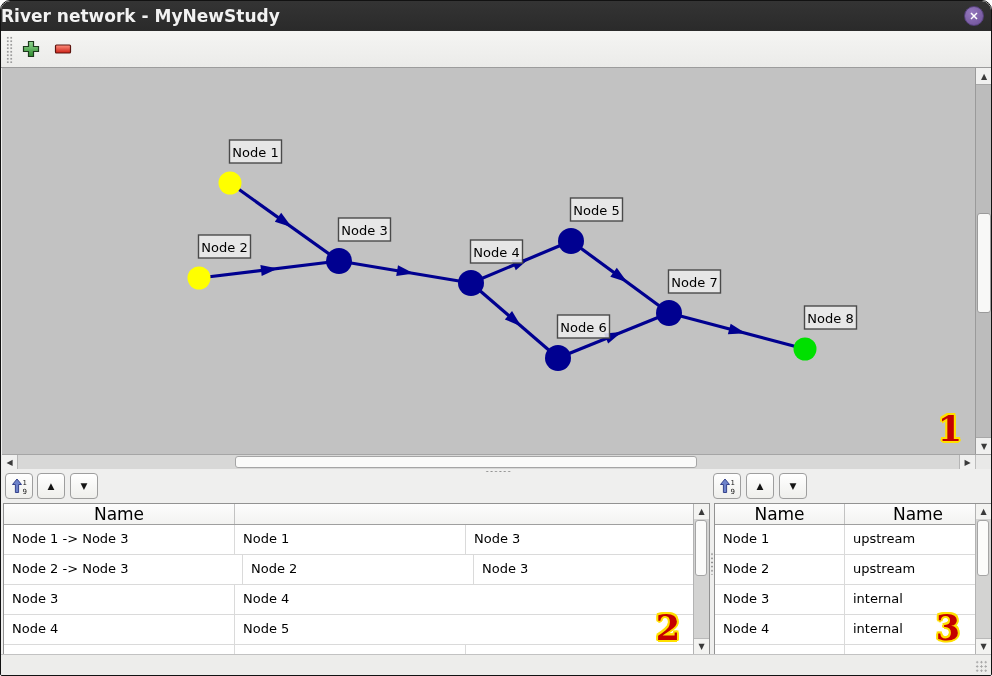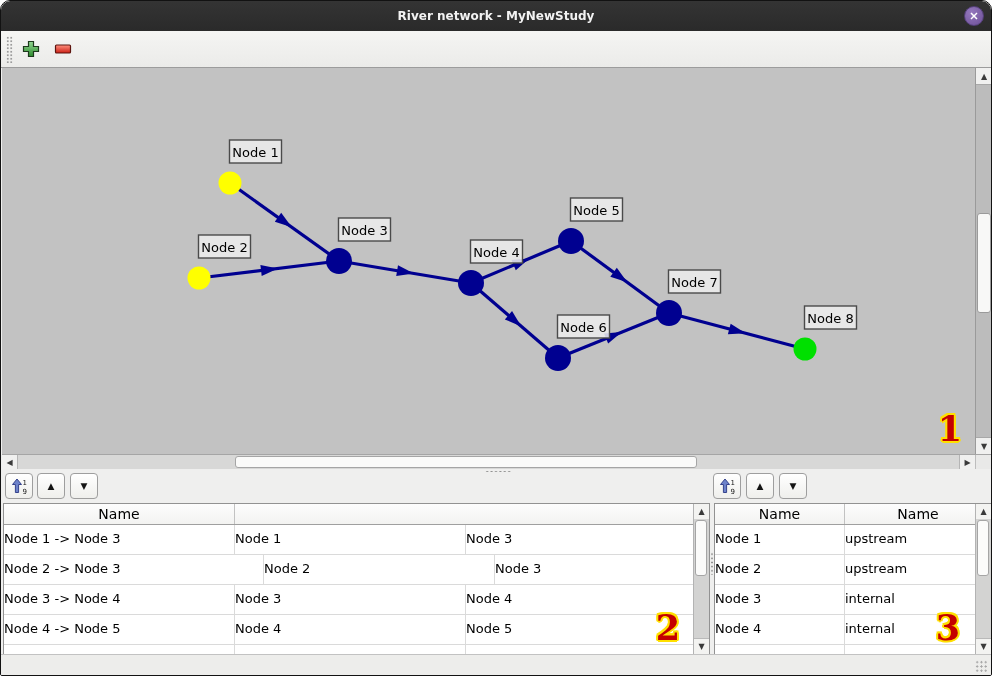--- a/index.html
+++ b/index.html
@@ -3,21 +3,21 @@
 <meta charset="utf-8">
 <style>
   html,body{margin:0;padding:0;background:#ffffff;}
   #window{
     position:relative;width:992px;height:676px;box-sizing:border-box;
     border:1px solid #121212;border-radius:10px 10px 2px 2px;overflow:hidden;
     background:#efefee;font-family:"DejaVu Sans","Liberation Sans",sans-serif;
   }
   
   .titlebar{position:absolute;left:0;top:0;right:0;height:30px;background:linear-gradient(#343434,#2a2a2a);border-radius:9px 9px 0 0;}
-  .title{position:absolute;width:100%;text-align:center;line-height:30px;color:#f2f2f2;font-size:12px;font-weight:bold;}
+  .title{position:absolute;width:100%;text-align:left;line-height:30px;color:#f2f2f2;font-size:17px;font-weight:bold;}
   .close-btn{position:absolute;right:7px;top:5px;width:20px;height:20px;border-radius:50%;
     background:radial-gradient(circle at 35% 30%,#9478bd,#6d5097);border:1px solid #55407a;box-sizing:border-box;
     display:flex;align-items:center;justify-content:center;}
   
   .toolbar{position:absolute;left:0;top:30px;right:0;height:37px;background:linear-gradient(#f5f5f3,#ebebe9);border-bottom:1px solid #9c9c9c;box-sizing:border-box;}
   .tool-grip{position:absolute;left:5px;top:5px;width:7px;height:27px;
     background:radial-gradient(#9b9b9b 0.8px,transparent 1px);background-size:3.5px 3.5px;}
   .tool-btn{position:absolute;top:3px;width:28px;height:30px;display:flex;align-items:center;justify-content:center;}
   #btn-add{left:16px;} #btn-remove{left:48px;}
   
@@ -45,26 +45,26 @@
   .panel-btn{position:absolute;top:472px;width:28px;height:26px;border:1px solid #9e9e9e;border-radius:4px;
     background:linear-gradient(#ffffff,#efefec);box-sizing:border-box;
     display:flex;align-items:center;justify-content:center;font-size:9px;color:#141414;user-select:none;}
   #lt-sort{left:4px;} #lt-up{left:36px;} #lt-down{left:69px;}
   #rt-sort{left:712px;} #rt-up{left:745px;} #rt-down{left:778px;}
   
   .dtable{position:absolute;top:502px;background:#ffffff;border:1px solid #929292;box-sizing:border-box;overflow:hidden;}
   #table-links{left:2px;width:707px;height:152px;}
   #table-nodes{left:713px;width:278px;height:152px;}
   .thead{display:flex;height:21px;background:linear-gradient(#fdfdfd,#f3f3f1);border-bottom:1px solid #9f9f9f;box-sizing:border-box;}
-  .th{font-size:14px;color:#000;text-align:center;line-height:20px;border-right:1px solid #c2c2c2;box-sizing:border-box;}
+  .th{font-size:17px;color:#000;text-align:center;line-height:20px;border-right:1px solid #c2c2c2;box-sizing:border-box;}
   .th.last{flex:1;border-right:none;}
   .tbody{position:absolute;left:0;top:21px;right:16px;bottom:0;}
   .trow{display:flex;height:30px;border-bottom:1px solid #dadada;box-sizing:border-box;}
   .trow.partial{height:11px;border-bottom:none;}
-  .td{font-size:13px;color:#000;line-height:28px;padding-left:0;border-right:1px solid #dadada;box-sizing:border-box;white-space:nowrap;overflow:hidden;}
+  .td{font-size:13px;color:#000;line-height:28px;padding-left:8px;border-right:1px solid #dadada;box-sizing:border-box;white-space:nowrap;overflow:hidden;}
   .td.last{flex:1;border-right:none;}
   .table-sb{position:absolute;right:0;top:0;width:16px;height:150px;background:#d3d3d2;border-left:1px solid #b3b3b3;box-sizing:border-box;}
   .table-sb .sb-btn{position:absolute;left:0;width:15px;height:15px;background:#f3f3f1;}
   .table-sb .up{top:0;}
   .table-sb .down{bottom:0;border-top:1px solid #b9b9b9;}
   .table-sb .thumb{position:absolute;left:1px;top:16px;width:12px;height:56px;background:#fbfbfa;border:1px solid #a5a5a5;border-radius:3px;box-sizing:border-box;}
   
   .statusbar{position:absolute;left:0;right:0;bottom:0;height:21px;background:#ededeb;border-top:1px solid #c2c2c2;box-sizing:border-box;}
   .resize-grip{position:absolute;right:3px;bottom:2px;width:13px;height:13px;
     background:radial-gradient(#a6a6a6 0.9px,transparent 1.1px);background-size:4.3px 4.3px;}
@@ -235,31 +235,29 @@
     <div class="thead">
       <div class="th" style="width:231px">Name</div>
     </div>
     <div class="tbody" id="links-tbody">
         <div class="trow">
           <div class="td" style="width: 231px;">Node 1 -&gt; Node 3</div>
           <div class="td" style="width: 231px;">Node 1</div>
           <div class="td last">Node 3</div>
         </div>
         <div class="trow">
-          <div class="td" style="width: 260px;">Node 2 -&gt; Node 3</div>
+          <div class="td" style="width: 239px;">Node 2 -&gt; Node 3</div>
           <div class="td" style="width: 231px;">Node 2</div>
           <div class="td last">Node 3</div>
         </div>
         <div class="trow">
-          <div class="td" style="width: 231px;">Node 3 -&gt; Node 4</div>
           <div class="td" style="width: 231px;">Node 3</div>
           <div class="td last">Node 4</div>
         </div>
         <div class="trow">
-          <div class="td" style="width: 231px;">Node 4 -&gt; Node 5</div>
           <div class="td" style="width: 231px;">Node 4</div>
           <div class="td last">Node 5</div>
         </div>
         <div class="trow partial">
           <div class="td" style="width: 231px;"></div>
           <div class="td" style="width: 231px;"></div>
           <div class="td last"></div>
         </div>
       </div>
     <div class="table-sb">

